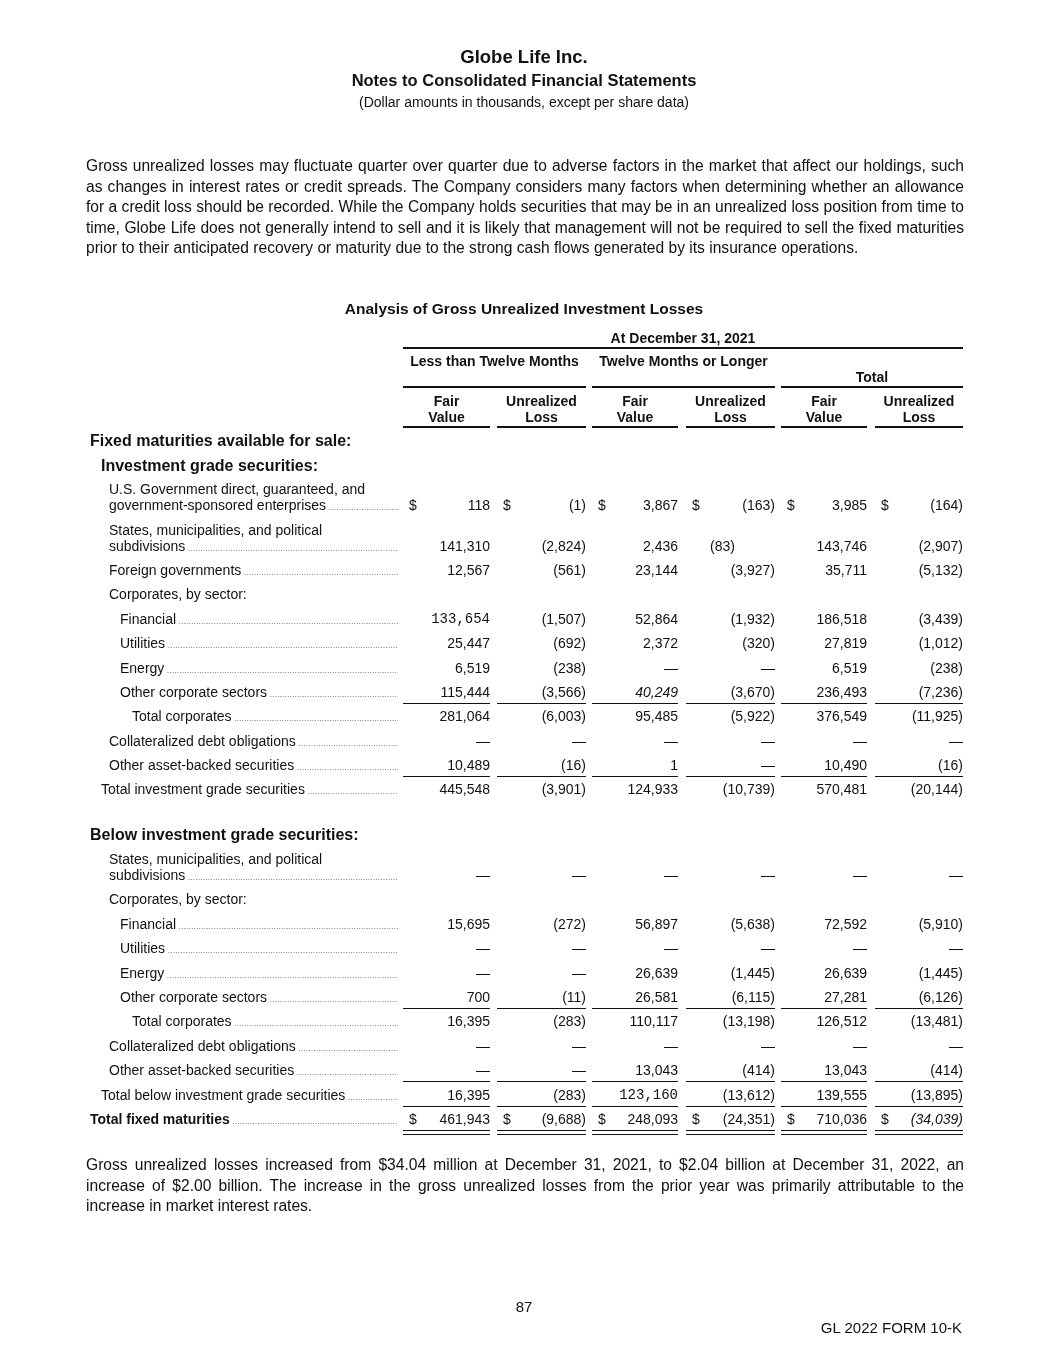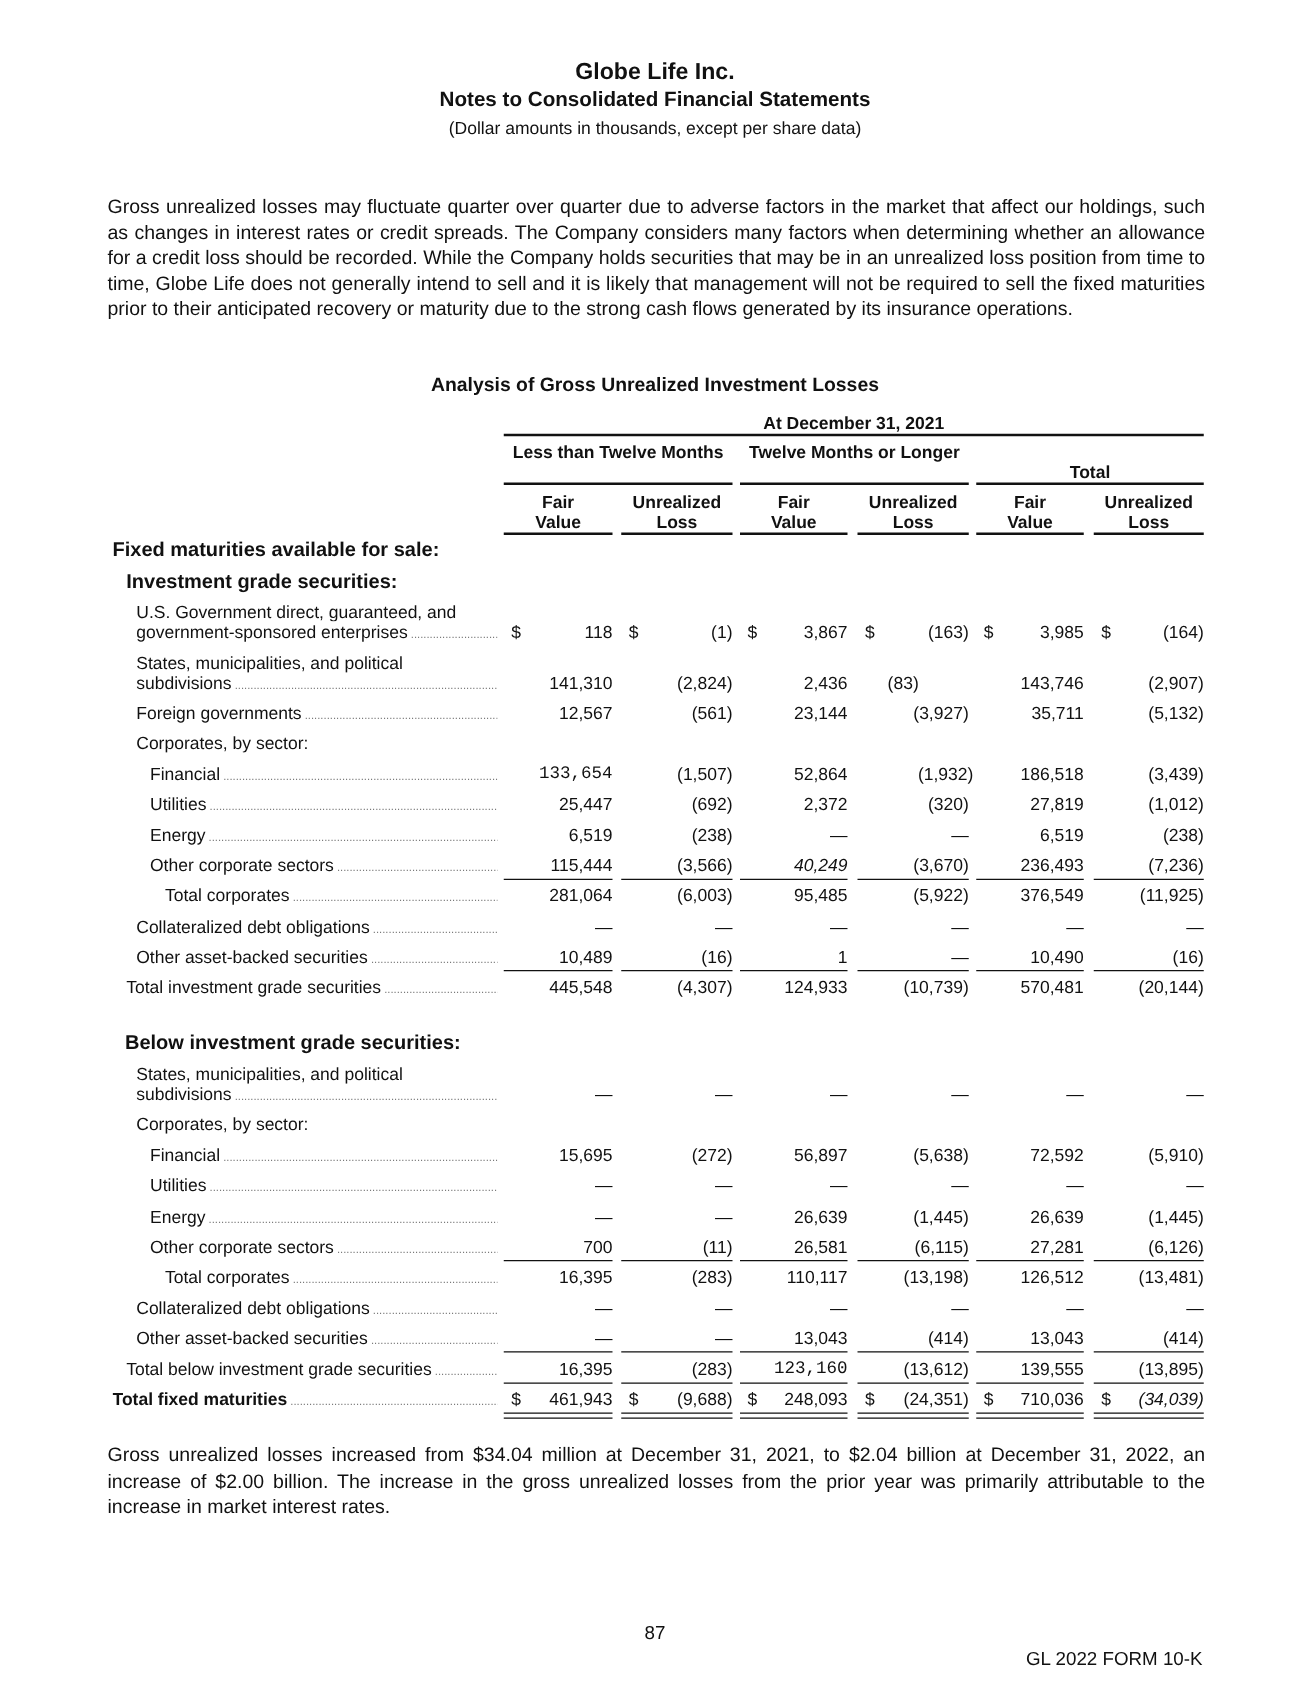--- a/index.html
+++ b/index.html
@@ -121,21 +121,21 @@
         <div class="cell" style="top: 0px; left: 875px; width: 88px;">(5,132)</div>
       </div>
       <div class="row" style="top: 586px;">
         <div class="lbl" style="top: 0px; left: 109px; width: 289px;"><span>Corporates, by sector:</span></div>
       </div>
       <div class="row" style="top: 611px;">
         <div class="lbl" style="top: 0px; left: 120px; width: 278px;"><span>Financial</span><span class="dots" style="font-weight: normal; font-size: 9px;"> ........................................................................................................................</span></div>
         <div class="cell" style="top: 0px; left: 403px; width: 87px; font-family: Liberation Mono, monospace;">133,654</div>
         <div class="cell" style="top: 0px; left: 497px; width: 89px;">(1,507)</div>
         <div class="cell" style="top: 0px; left: 592px; width: 86px;">52,864</div>
-        <div class="cell" style="top: 0px; left: 712px; width: 89px; text-align: center;">(1,932)</div>
+        <div class="cell" style="top: 0px; left: 686px; width: 89px;">(1,932)</div>
         <div class="cell" style="top: 0px; left: 781px; width: 86px;">186,518</div>
         <div class="cell" style="top: 0px; left: 875px; width: 88px;">(3,439)</div>
       </div>
       <div class="row" style="top: 635px;">
         <div class="lbl" style="top: 0px; left: 120px; width: 278px;"><span>Utilities</span><span class="dots" style="font-weight: normal; font-size: 9px;"> ........................................................................................................................</span></div>
         <div class="cell" style="top: 0px; left: 403px; width: 87px;">25,447</div>
         <div class="cell" style="top: 0px; left: 497px; width: 89px;">(692)</div>
         <div class="cell" style="top: 0px; left: 592px; width: 86px;">2,372</div>
         <div class="cell" style="top: 0px; left: 686px; width: 89px;">(320)</div>
         <div class="cell" style="top: 0px; left: 781px; width: 86px;">27,819</div>
@@ -194,27 +194,27 @@
         <div class="u1" style="top: 19px; left: 403px; width: 87px;"></div>
         <div class="u1" style="top: 19px; left: 497px; width: 89px;"></div>
         <div class="u1" style="top: 19px; left: 592px; width: 86px;"></div>
         <div class="u1" style="top: 19px; left: 686px; width: 89px;"></div>
         <div class="u1" style="top: 19px; left: 781px; width: 86px;"></div>
         <div class="u1" style="top: 19px; left: 875px; width: 88px;"></div>
       </div>
       <div class="row" style="top: 781px;">
         <div class="lbl" style="top: 0px; left: 101px; width: 297px;"><span>Total investment grade securities</span><span class="dots" style="font-weight: normal; font-size: 9px;"> ........................................................................................................................</span></div>
         <div class="cell" style="top: 0px; left: 403px; width: 87px;">445,548</div>
-        <div class="cell" style="top: 0px; left: 497px; width: 89px;">(4,307)</div>
+        <div class="cell" style="top: 0px; left: 497px; width: 89px;">(3,901)</div>
         <div class="cell" style="top: 0px; left: 592px; width: 86px;">124,933</div>
         <div class="cell" style="top: 0px; left: 686px; width: 89px;">(10,739)</div>
         <div class="cell" style="top: 0px; left: 781px; width: 86px;">570,481</div>
         <div class="cell" style="top: 0px; left: 875px; width: 88px;">(20,144)</div>
       </div>
-      <div class="lbl bold" style="top: 827px; left: 100px;">Below investment grade securities:</div>
+      <div class="lbl bold" style="top: 827px; left: 90px;">Below investment grade securities:</div>
       <div class="row" style="top: 867px;">
         <div class="lbl" style="top: -16px; left: 109px;">States, municipalities, and political</div>
         <div class="lbl" style="top: 0px; left: 109px; width: 289px;"><span>subdivisions</span><span class="dots" style="font-weight: normal; font-size: 9px;"> ........................................................................................................................</span></div>
         <div class="cell" style="top: 0px; left: 403px; width: 87px;">—</div>
         <div class="cell" style="top: 0px; left: 497px; width: 89px;">—</div>
         <div class="cell" style="top: 0px; left: 592px; width: 86px;">—</div>
         <div class="cell" style="top: 0px; left: 686px; width: 89px;">—</div>
         <div class="cell" style="top: 0px; left: 781px; width: 86px;">—</div>
         <div class="cell" style="top: 0px; left: 875px; width: 88px;">—</div>
       </div>

